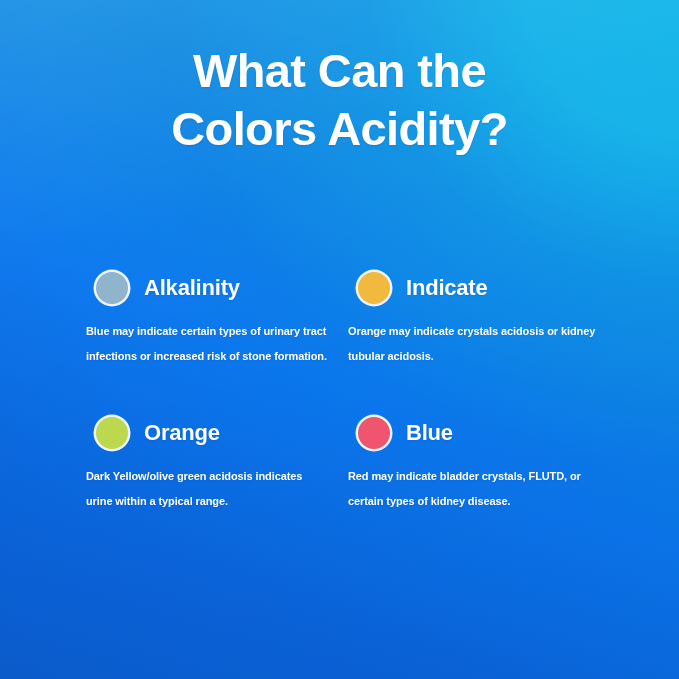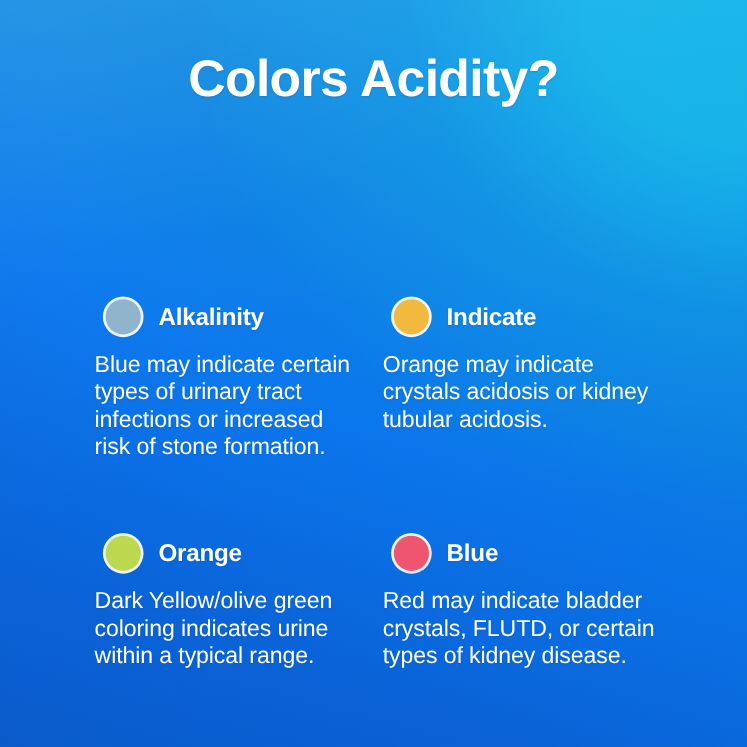--- a/index.html
+++ b/index.html
@@ -42,21 +42,21 @@
   .heading .line { display: block; }
 
   .grid {
     position: absolute;
     top: 268px;
     left: 86px;
     width: 520px;
     display: grid;
     grid-template-columns: 262px 258px;
     grid-template-rows: auto auto;
-    row-gap: 64px;
+    row-gap: 44px;
   }
 
   .card { position: relative; }
 
   .card-head {
     display: flex;
     align-items: center;
     height: 40px;
     margin-left: 10px;
   }
@@ -75,35 +75,36 @@
     font-size: 22px;
     font-weight: 700;
     letter-spacing: -0.2px;
     line-height: 1;
     text-shadow: 0 1px 2px rgba(0,60,140,0.15);
   }
 
   .card-body {
     margin-top: 11px;
     color: #ffffff;
-    font-size: 21px;
-    font-weight: 400;
+    font-size: 11px;
+    font-weight: 700;
     line-height: 25px;
     letter-spacing: -0.1px;
     max-width: 245px;
     text-shadow: 0 1px 2px rgba(0,60,140,0.12);
   }
   .card.right .card-body { max-width: 252px; }
 </style>
 </head>
 <body>
 
 <div id="poster">
 
   <div class="heading">
+    <span class="line">What Can the</span>
     <span class="line">Colors Acidity?</span>
   </div>
 
   <div class="grid">
 
     <div class="card left">
       <div class="card-head">
         <span class="swatch" style="background: rgb(143, 180, 204);"></span>
         <span class="card-title">Alkalinity</span>
       </div>
@@ -116,21 +117,21 @@
         <span class="card-title">Indicate</span>
       </div>
       <div class="card-body">Orange may indicate crystals acidosis or kidney tubular acidosis.</div>
     </div>
 
     <div class="card left">
       <div class="card-head">
         <span class="swatch" style="background: rgb(188, 216, 78);"></span>
         <span class="card-title">Orange</span>
       </div>
-      <div class="card-body">Dark Yellow/olive green coloring indicates urine within a typical range.</div>
+      <div class="card-body">Dark Yellow/olive green acidosis indicates urine within a typical range.</div>
     </div>
 
     <div class="card right">
       <div class="card-head">
         <span class="swatch" style="background: rgb(239, 85, 111);"></span>
         <span class="card-title">Blue</span>
       </div>
       <div class="card-body">Red may indicate bladder crystals, FLUTD, or certain types of kidney disease.</div>
     </div>
 

